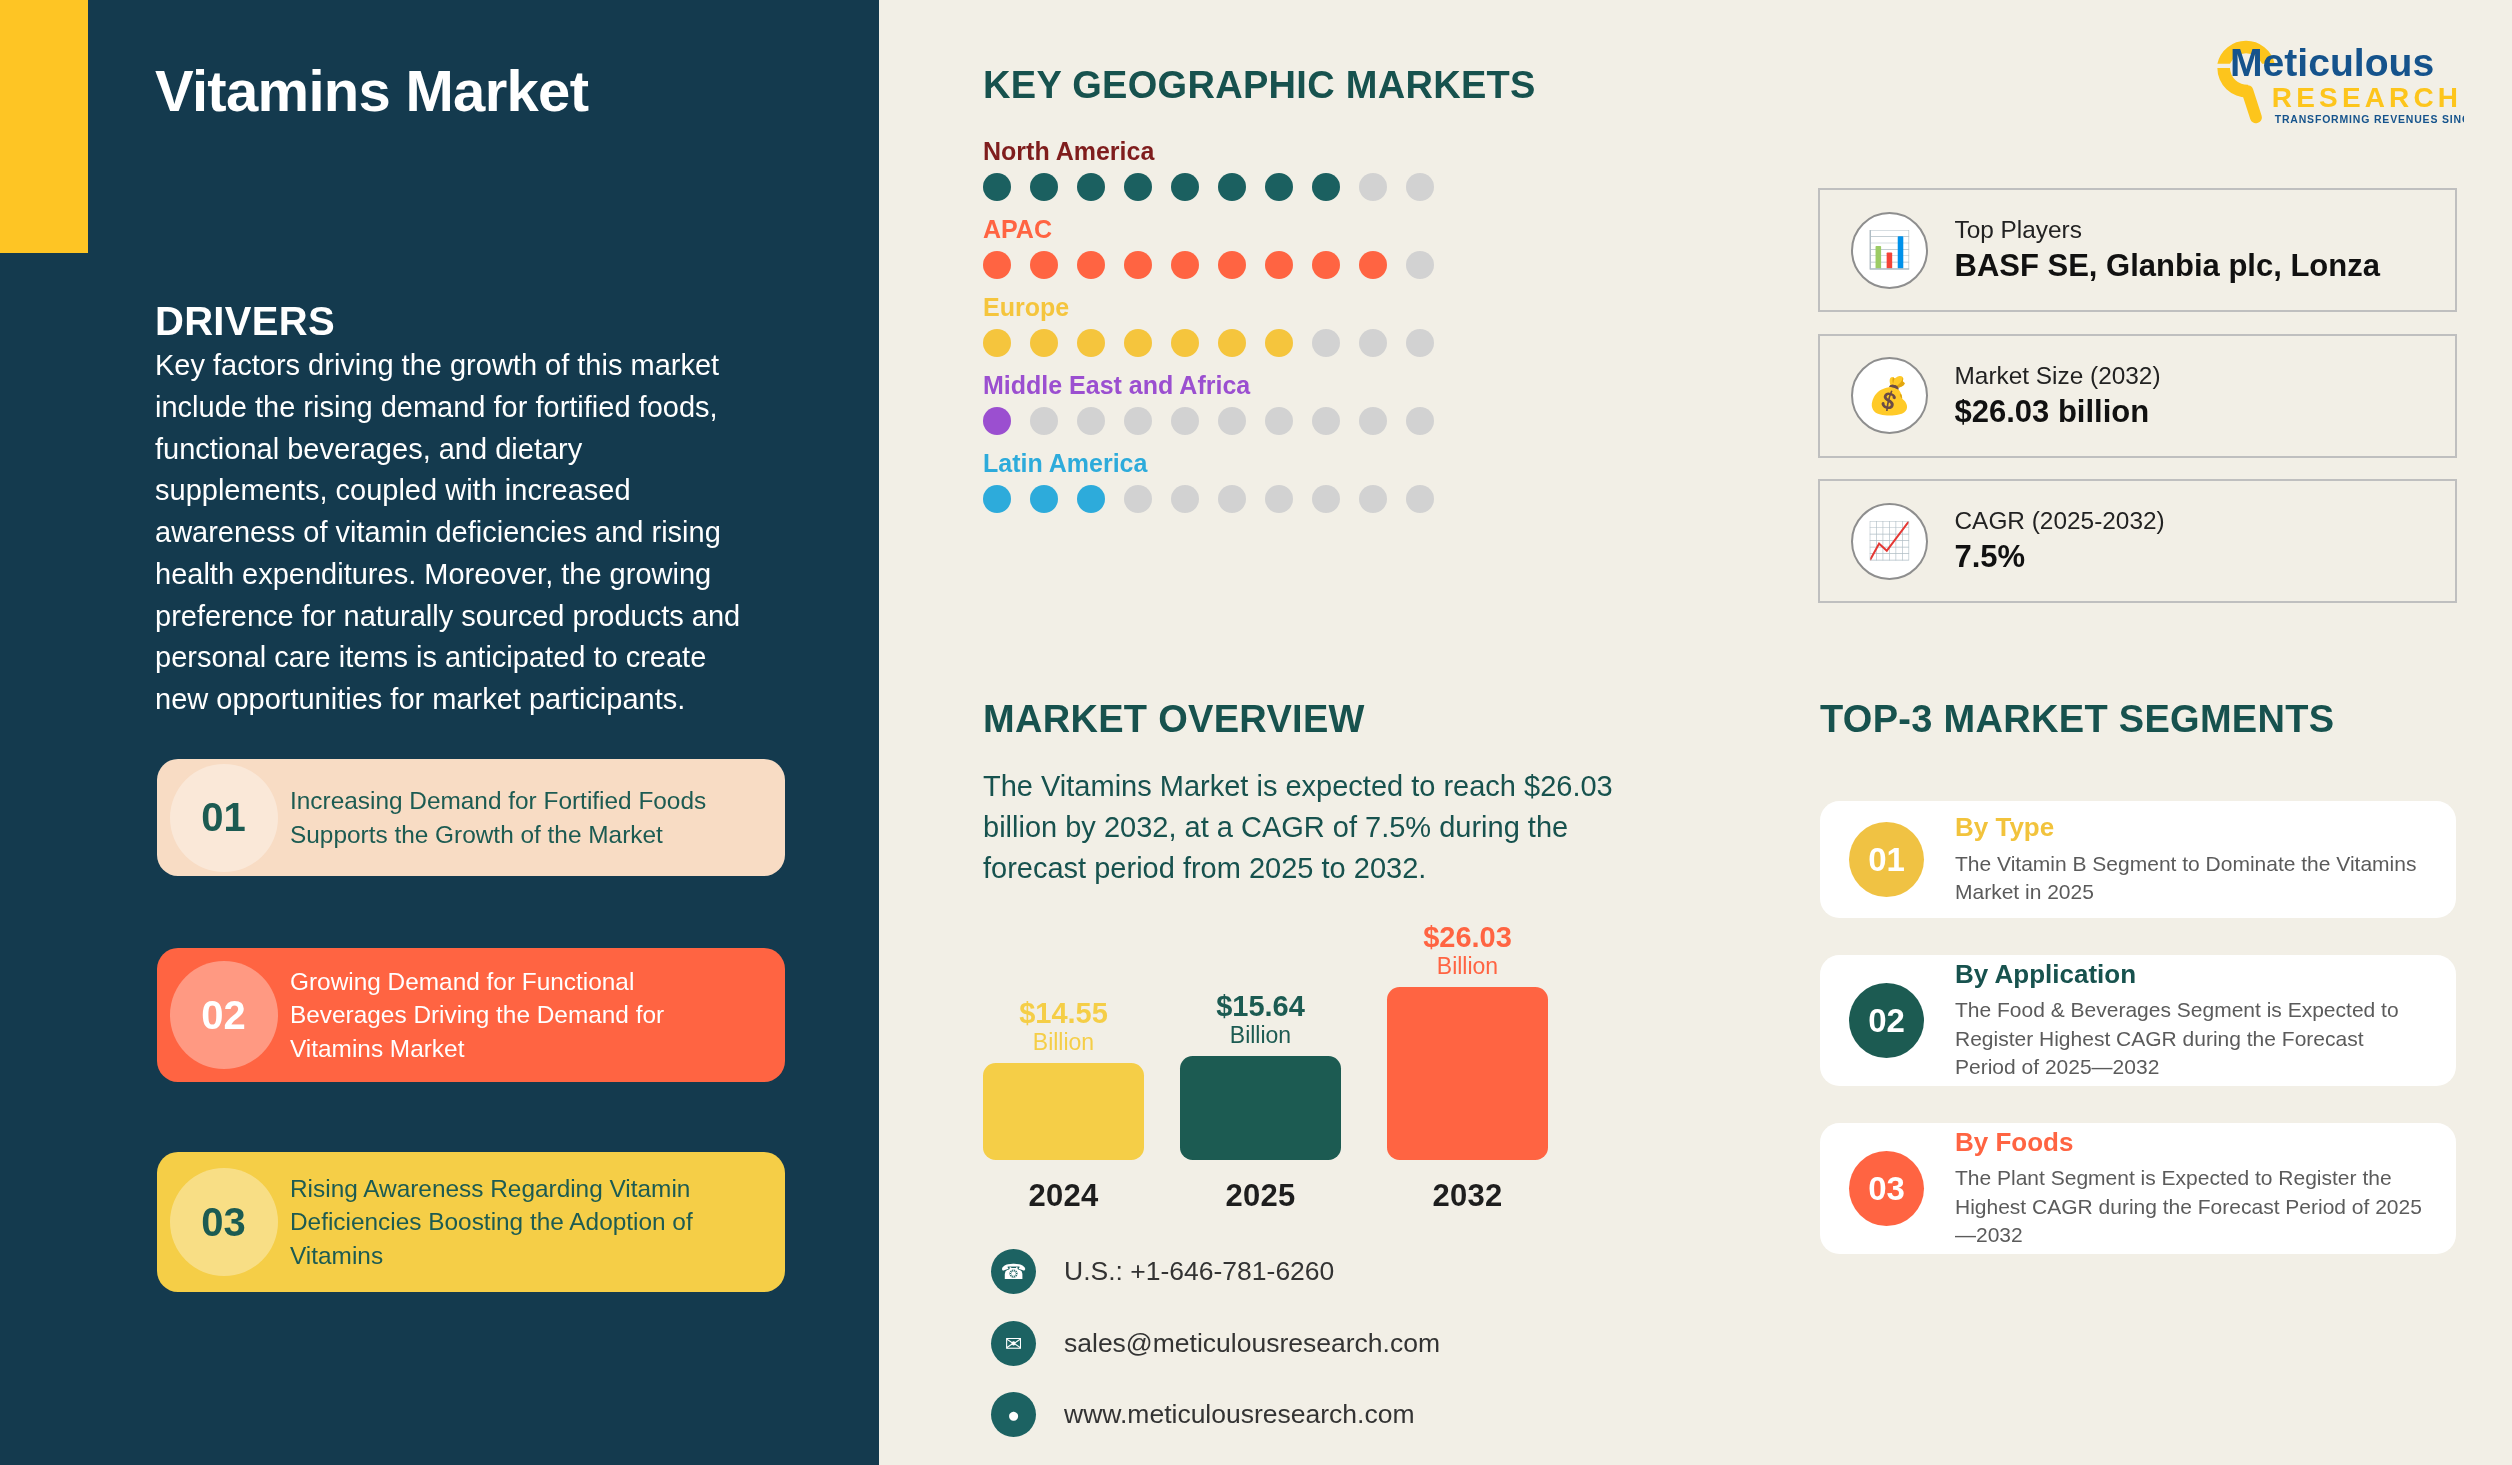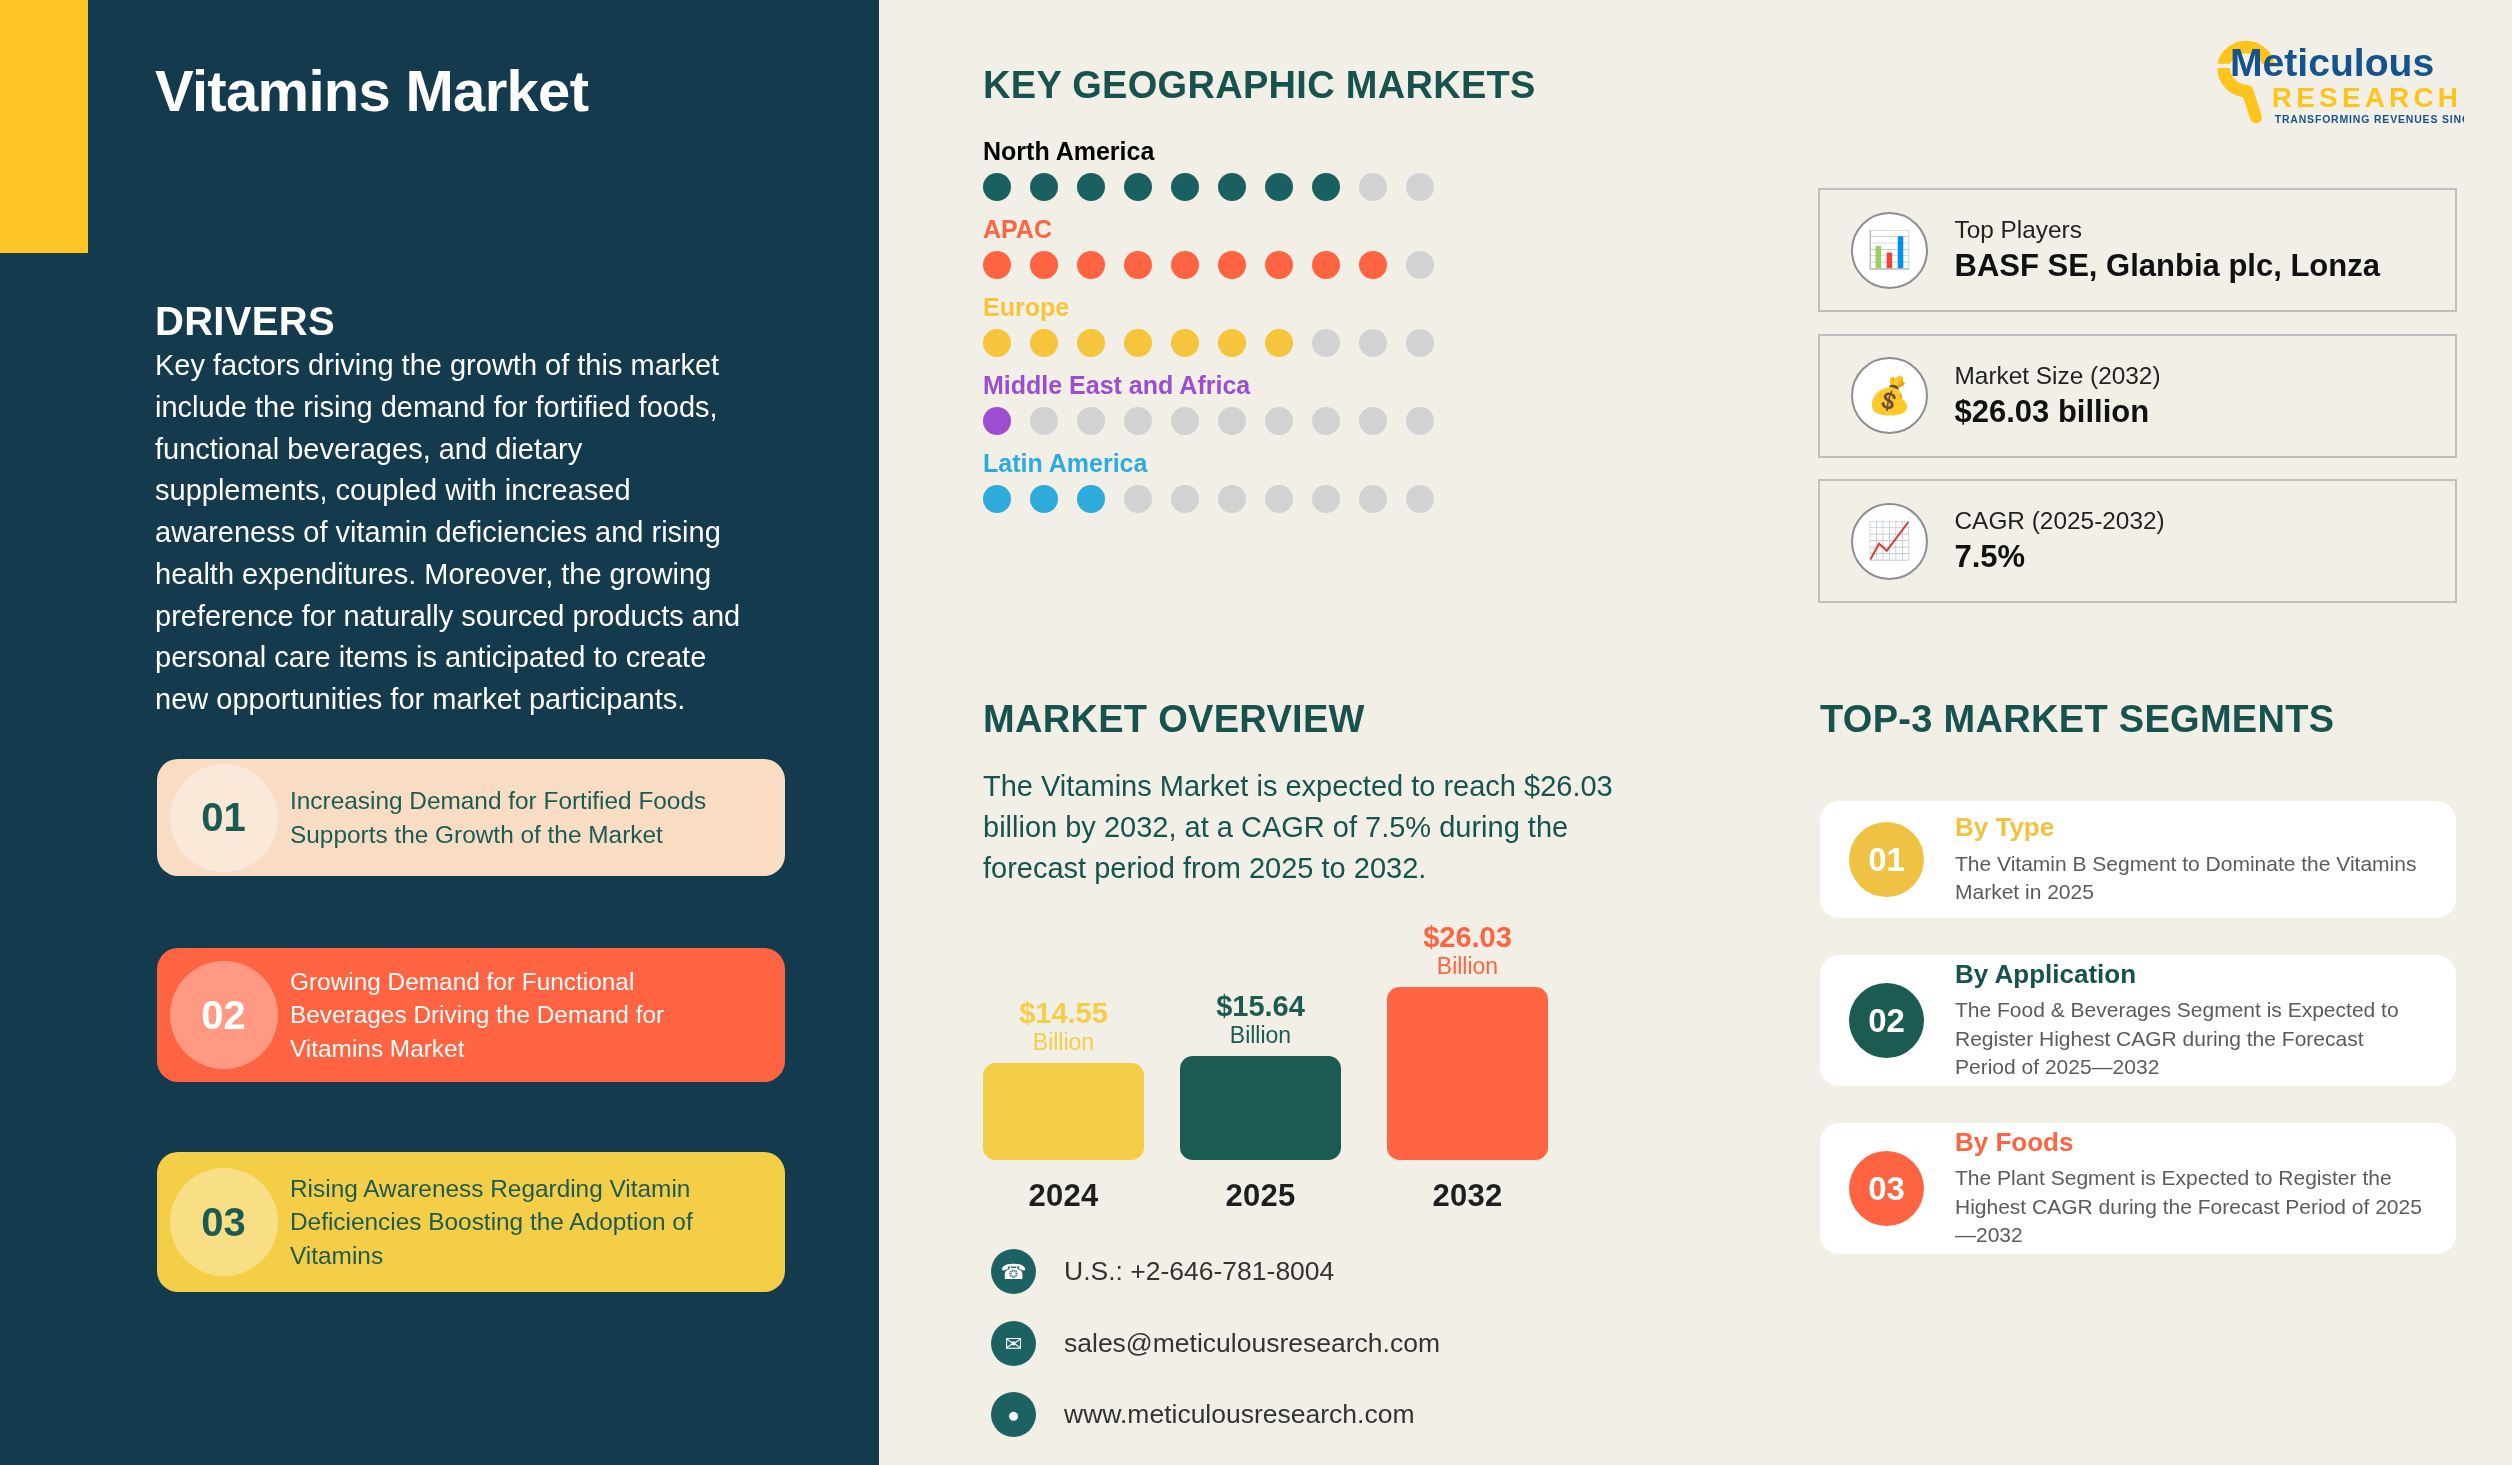--- a/index.html
+++ b/index.html
@@ -202,21 +202,21 @@
     </g>
     <text x="40" y="62" font-family="Liberation Sans, sans-serif" font-size="56" font-weight="bold" fill="#15538C">Meticulous</text>
     <text x="100" y="106" font-family="Liberation Sans, sans-serif" font-size="40" font-weight="bold" fill="#FDC51C" letter-spacing="6">RESEARCH</text>
     <text x="104" y="128" font-family="Liberation Sans, sans-serif" font-size="15" font-weight="bold" fill="#15538C" letter-spacing="1.2">TRANSFORMING  REVENUES  SINCE  2010</text>
   </svg>
 </div>
 
 <div id="geo-heading">KEY GEOGRAPHIC MARKETS</div>
 <div id="geo-list">
     <div class="geo-row">
-      <div class="geo-label" style="color: #000000;">North America</div>
+      <div class="geo-label" style="color: #7f1d1d;">North America</div>
       <div class="geo-dots">
         <div class="geo-dot" style="background: rgb(27, 96, 96);"></div>
         <div class="geo-dot" style="background: rgb(27, 96, 96);"></div>
         <div class="geo-dot" style="background: rgb(27, 96, 96);"></div>
         <div class="geo-dot" style="background: rgb(27, 96, 96);"></div>
         <div class="geo-dot" style="background: rgb(27, 96, 96);"></div>
         <div class="geo-dot" style="background: rgb(27, 96, 96);"></div>
         <div class="geo-dot" style="background: rgb(27, 96, 96);"></div>
         <div class="geo-dot" style="background: rgb(27, 96, 96);"></div>
         <div class="geo-dot" style="background: rgb(210, 210, 210);"></div>
@@ -335,21 +335,21 @@
         <span class="small">Billion</span>
       </div>
       <div class="bar-rect" style="height: 173px; background: rgb(255, 100, 66);"></div>
       <div class="bar-year">2032</div>
     </div>
   </div>
 
 <div id="contact">
     <div class="contact-row">
       <div class="contact-icon">☎</div>
-      <div class="contact-text">U.S.: +2-646-781-8004</div>
+      <div class="contact-text">U.S.: +1-646-781-6260</div>
     </div>
     <div class="contact-row">
       <div class="contact-icon">✉</div>
       <div class="contact-text">sales@meticulousresearch.com</div>
     </div>
     <div class="contact-row">
       <div class="contact-icon">●</div>
       <div class="contact-text">www.meticulousresearch.com</div>
     </div>
   </div>

